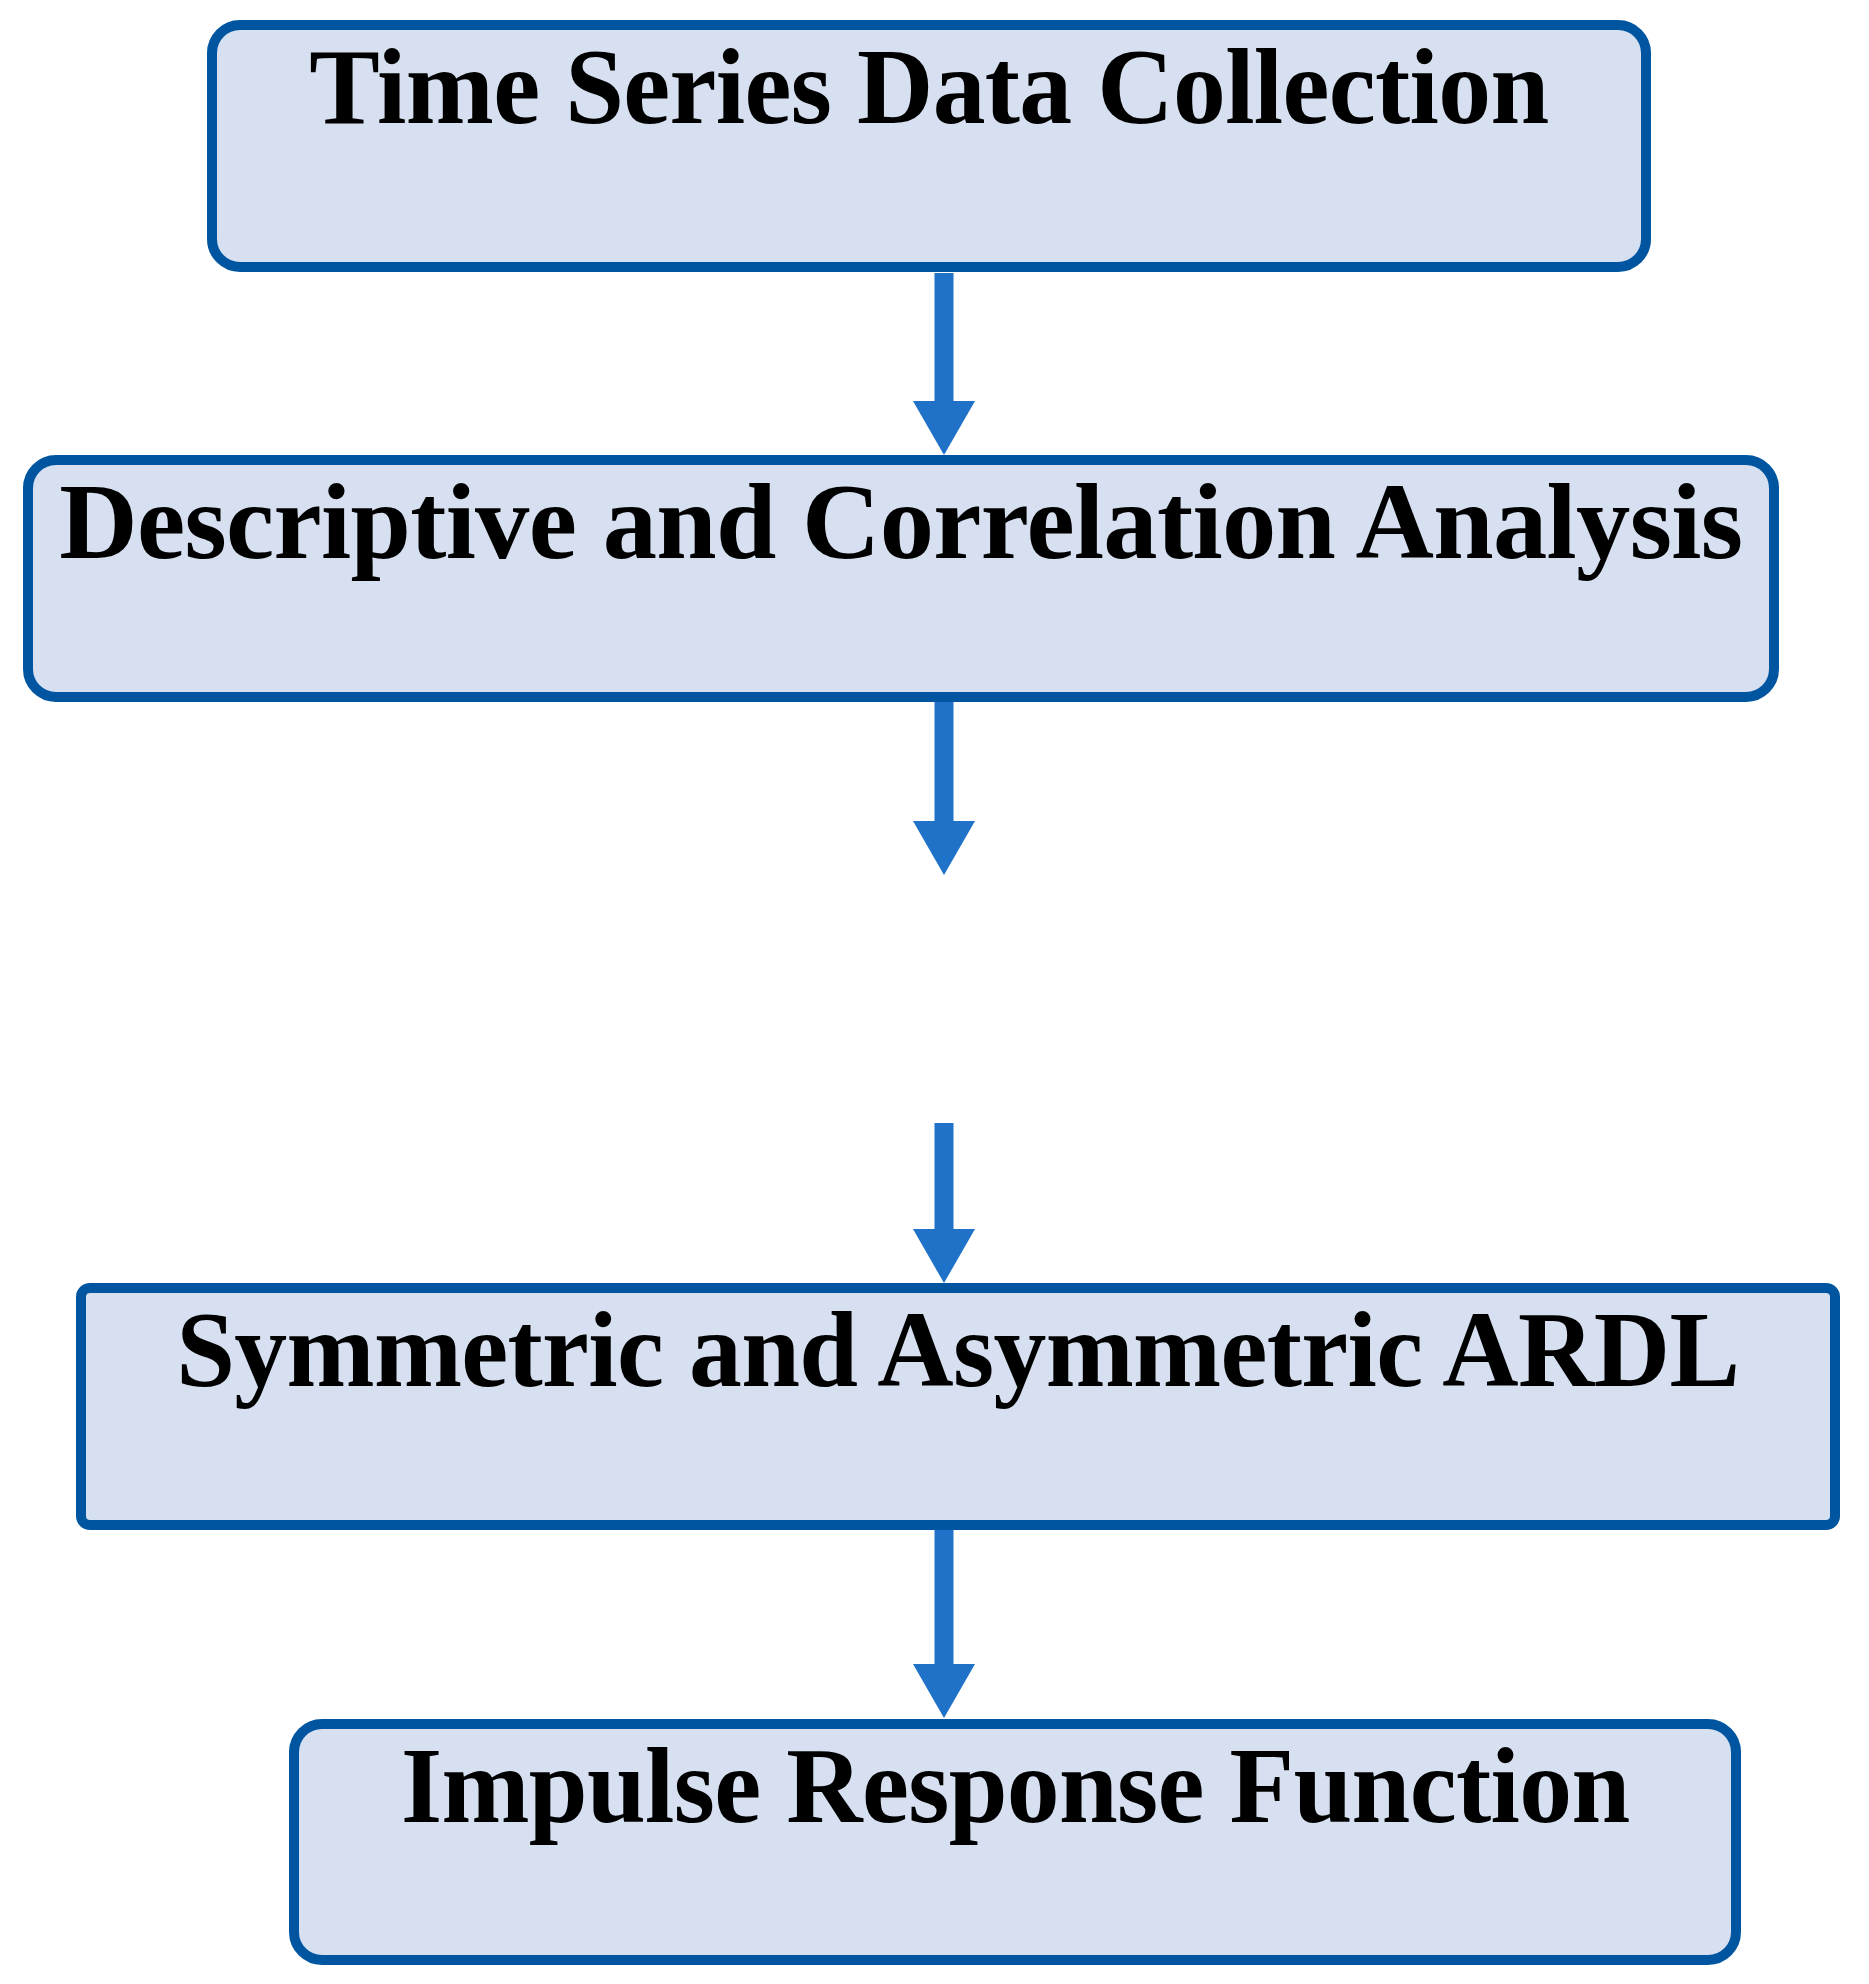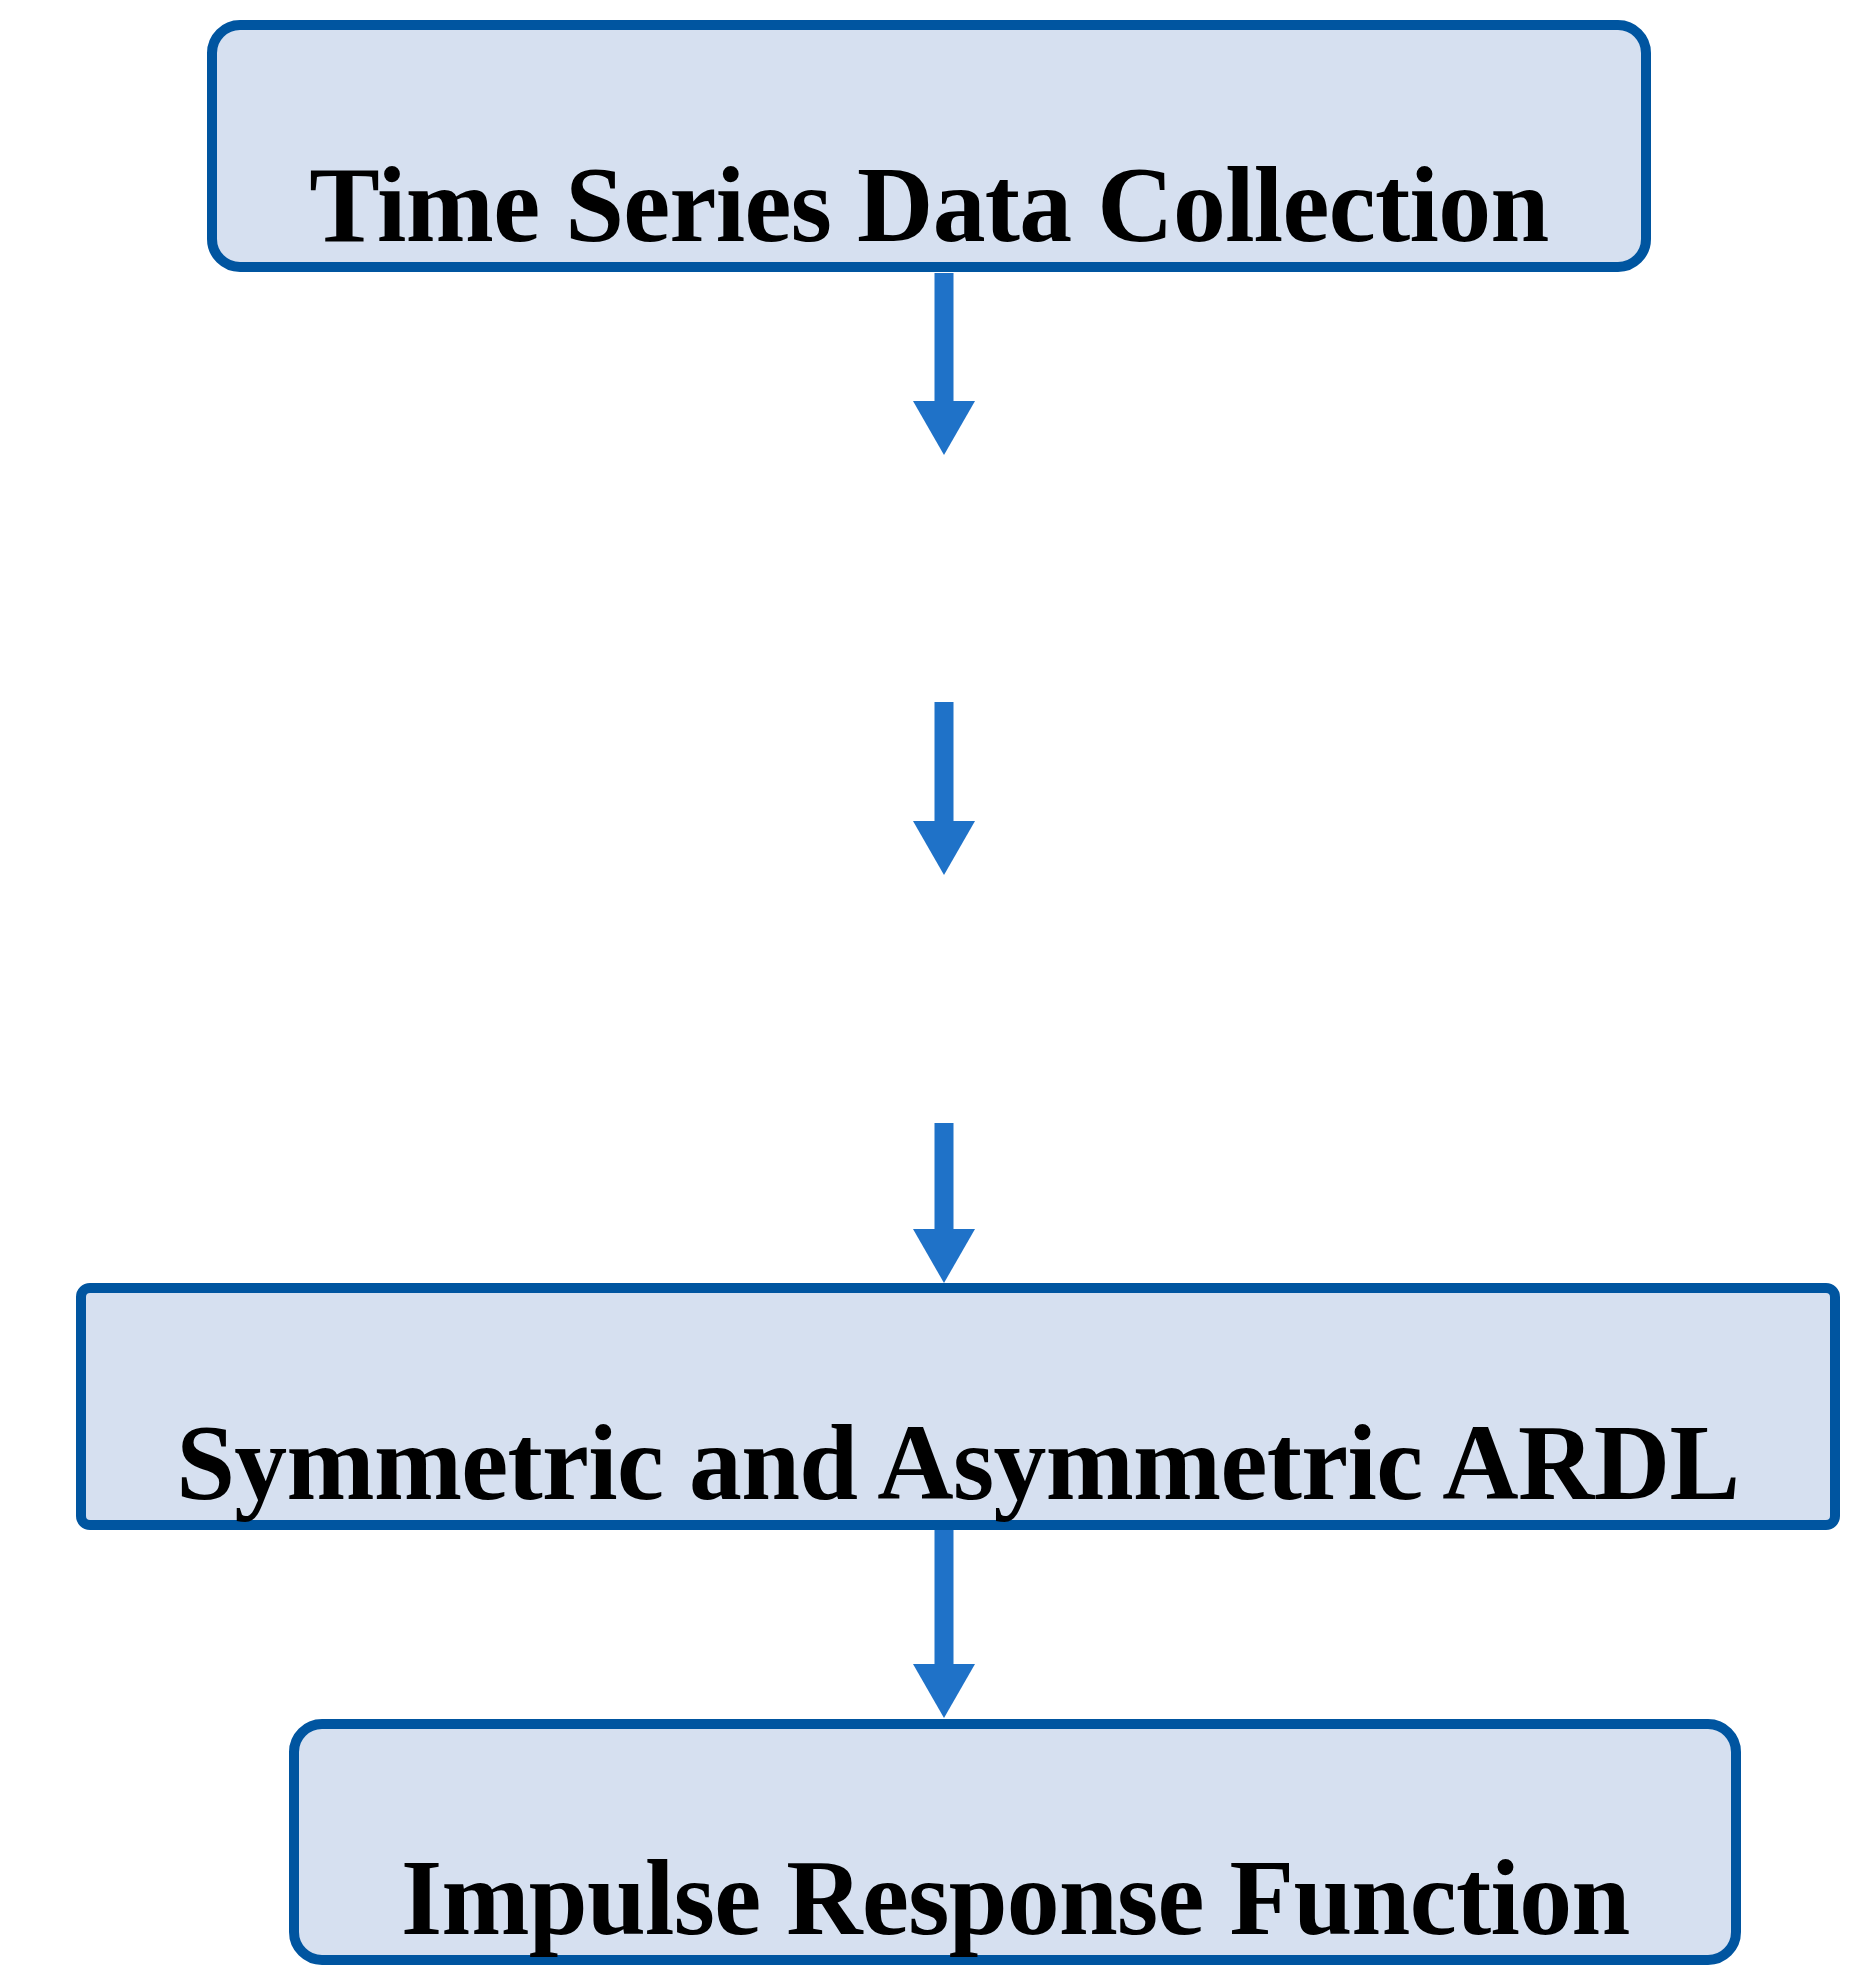--- a/index.html
+++ b/index.html
@@ -18,21 +18,21 @@
     background: #ffffff;
     overflow: hidden;
   }
   .flow-node {
     position: absolute;
     box-sizing: border-box;
     background: #d6e0f0;
     border: 10.2px solid #0055a0;
     border-radius: 33px;
     display: flex;
-    align-items: flex-end;
+    align-items: flex-start;
     justify-content: center;
     z-index: 2;
   }
   .flow-node-label {
     font-family: "Liberation Serif", "DejaVu Serif", serif;
     font-weight: bold;
     color: #000000;
     font-size: 109px;
     line-height: 1.05;
     letter-spacing: -0.7px;
@@ -71,20 +71,23 @@
 
   <div class="flow-node" style="left:207px; top:20.4px; width:1444px; height:252px;">
     <span class="flow-node-label" style="font-size: 109px; transform: scaleX(0.97);">Time Series Data Collection</span>
   </div>
 
   <div class="flow-arrow" style="left:904px; top:273px; width:80px; height:182px;">
     <div class="flow-arrow-shaft" style="height:128px;"></div>
     <div class="flow-arrow-head"></div>
   </div>
 
+  <div class="flow-node" style="left:23px; top:455px; width:1756px; height:247px;">
+    <span class="flow-node-label" style="font-size: 109px; transform: scaleX(0.996127);">Descriptive and Correlation Analysis</span>
+  </div>
 
   <div class="flow-arrow" style="left:904px; top:702px; width:80px; height:173px;">
     <div class="flow-arrow-shaft" style="height:119px;"></div>
     <div class="flow-arrow-head"></div>
   </div>
 
 
   <div class="flow-arrow" style="left:904px; top:1123px; width:80px; height:160px;">
     <div class="flow-arrow-shaft" style="height:106px;"></div>
     <div class="flow-arrow-head"></div>

